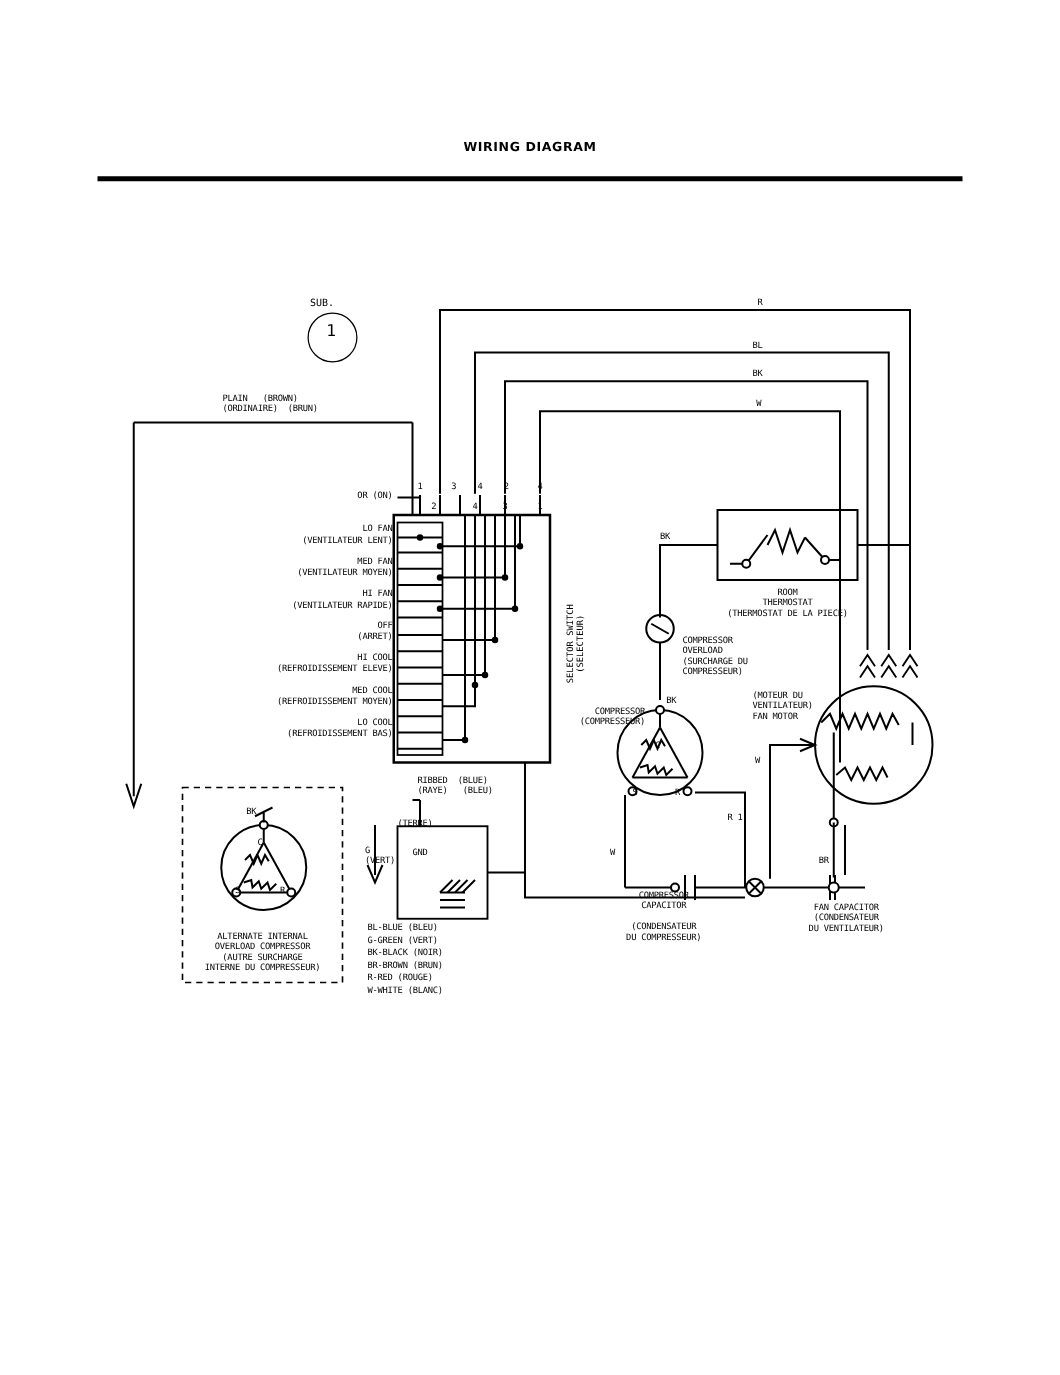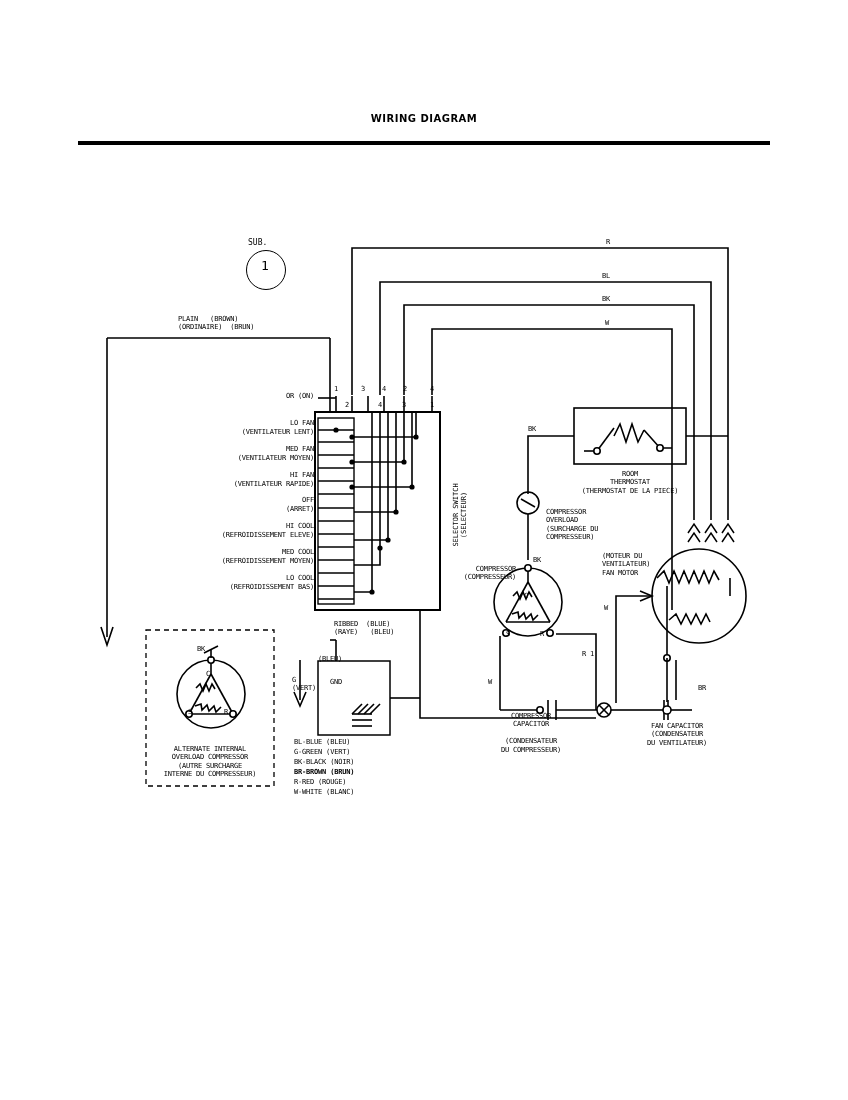--- a/index.html
+++ b/index.html
@@ -337,42 +337,42 @@
   <div class="lbl c" style="left:470px; top:712px; width:122px;">COMPRESSOR
 CAPACITOR
 
 (CONDENSATEUR
 DU COMPRESSEUR)</div>
 
   <div class="lbl" style="left:602px; top:552px;">(MOTEUR DU
 VENTILATEUR)
 FAN MOTOR</div>
   <div class="lbl" style="left:604px; top:604px;">W</div>
-  <div class="lbl" style="left:698px; top:684px;">BR</div>
+  <div class="lbl" style="left:655px; top:684px;">BR</div>
 
   <div class="lbl c" style="left:624px; top:722px; width:106px;">FAN CAPACITOR
 (CONDENSATEUR
 DU VENTILATEUR)</div>
 
   <div class="lbl c" style="left:146px; top:745px; width:128px;">ALTERNATE INTERNAL
 OVERLOAD COMPRESSOR
 (AUTRE SURCHARGE
 INTERNE DU COMPRESSEUR)</div>
   <div class="lbl" style="left:197px; top:645px;">BK</div>
   <div class="lbl" style="left:206px; top:670px;">C</div>
   <div class="lbl" style="left:188px; top:708px;">S</div>
   <div class="lbl" style="left:224px; top:708px;">R</div>
 
   <div class="lbl" style="left:294px; top:620px;margin-left:40px;">RIBBED  (BLUE)
 (RAYE)   (BLEU)</div>
-  <div class="lbl" style="left:318px; top:655px;">(BLEU)</div>
+  <div class="lbl" style="left:318px; top:655px;">(TERRE)</div>
   <div class="lbl" style="left:292px; top:676px;">G
 (VERT)</div>
   <div class="lbl" style="left:330px; top:678px;">GND</div>
 
   <div class="lbl" style="left:294px; top:738px;">BL-BLUE (BLEU)</div>
   <div class="lbl" style="left:294px; top:748px;">G-GREEN (VERT)</div>
   <div class="lbl" style="left:294px; top:758px;">BK-BLACK (NOIR)</div>
-  <div class="lbl" style="left:294px; top:768px;font-weight:bold;">BR-BROWN (BRUN)</div>
+  <div class="lbl" style="left:294px; top:768px;">BR-BROWN (BRUN)</div>
   <div class="lbl" style="left:294px; top:778px;">R-RED (ROUGE)</div>
   <div class="lbl" style="left:294px; top:788px;">W-WHITE (BLANC)</div>
 
 </div>
 
 </body></html>

